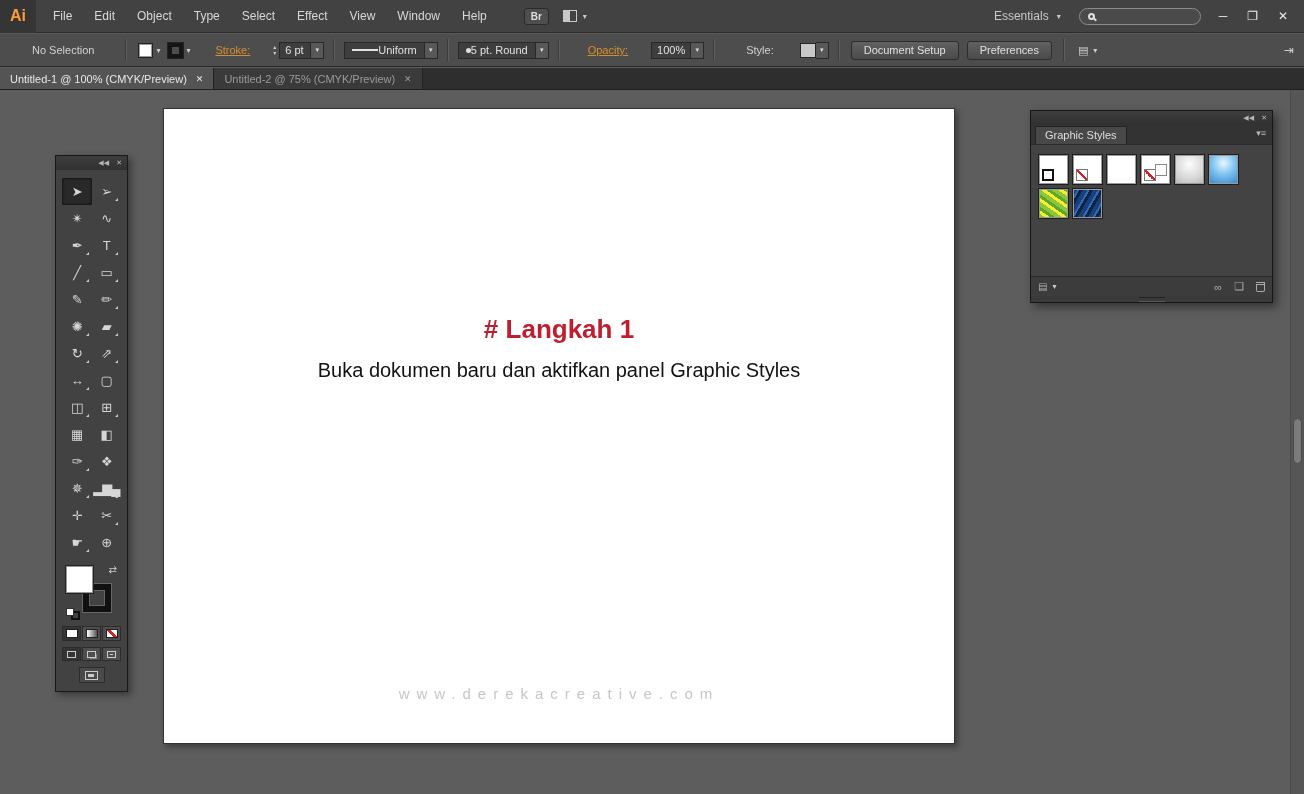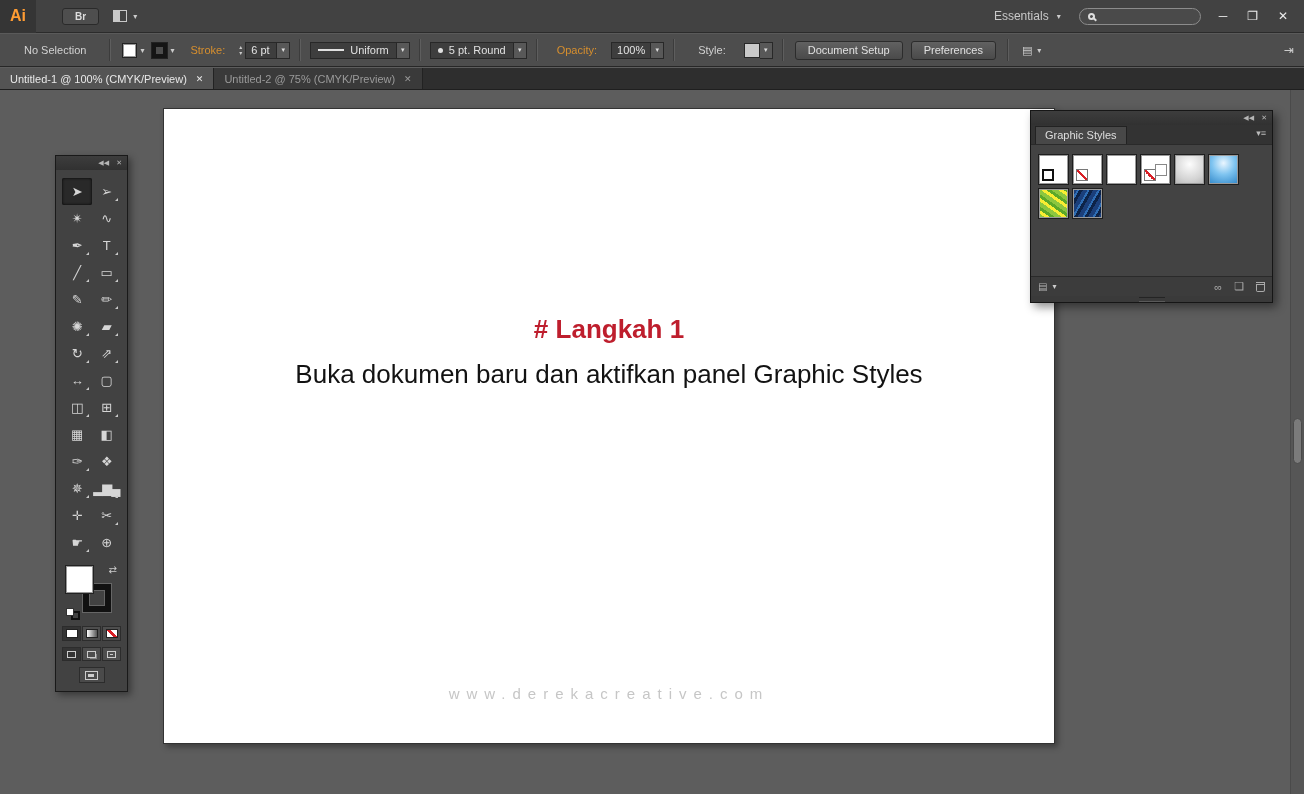--- a/index.html
+++ b/index.html
@@ -8,80 +8,80 @@
   .app { position:relative; width:1304px; height:794px; background:#5d5d5d; overflow:hidden;
          font-family:"Liberation Sans","DejaVu Sans",sans-serif; color:#d6d6d6; }
 
   
   .menubar { position:absolute; top:0; left:0; right:0; height:33px; background:#424242;
              border-bottom:1px solid #2b2b2b; display:flex; align-items:center; }
   .ai-logo { width:36px; height:33px; background:#353535; color:#ff9c33; font-weight:bold;
              font-size:16px; display:flex; align-items:center; justify-content:center; }
   .menu-items { display:flex; height:100%; align-items:center; margin-left:6px; }
   .menu-item { padding:0 11px; font-size:12px; color:#d8d8d8; line-height:33px; cursor:default; }
-  .br-btn { margin-left:26px; padding:2px 12px; border:1px solid #2a2a2a; background:#4e4e4e;
+  .br-btn { margin-left:26px; padding:2px 6px; border:1px solid #2a2a2a; background:#4e4e4e;
             border-radius:3px; color:#ddd; font-size:10px; font-weight:bold; }
   .arrange-btn { margin-left:14px; display:flex; align-items:center; gap:3px; }
   .arrange-icon { width:14px; height:12px; border:1px solid #c9c9c9;
                   background:linear-gradient(90deg,#c9c9c9 0 6px, transparent 6px); }
   .mb-spacer { flex:1; }
   .workspace { display:flex; align-items:center; gap:5px; font-size:12px; color:#c9c9c9; }
   .searchbox { width:122px; height:17px; border-radius:9px; border:1px solid #8c8c8c; background:#4a4a4a;
                margin:0 18px; display:flex; align-items:center; padding:0 8px; gap:6px; }
   .mag { width:7px; height:7px; border:2px solid #dedede; border-radius:50%; position:relative; flex:none; }
   .mag::after { content:""; position:absolute; width:5px; height:2px; background:#dedede;
                 transform:rotate(45deg); right:-4px; bottom:-2px; }
   .searchbox input { flex:1; background:transparent; border:none; outline:none; color:#eee; font-size:11px; min-width:0; }
   .win-controls { display:flex; gap:20px; margin-right:16px; color:#ececec; font-size:12px; }
   .win-controls span { cursor:default; }
 
   
   .controlbar { position:absolute; top:33px; left:0; right:0; height:34px; background:#4d4d4d;
                 border-top:1px solid #5a5a5a; border-bottom:1px solid #272727;
                 display:flex; align-items:center; padding-left:8px; font-size:11px; }
   .sep { width:0; height:22px; border-left:1px solid #3c3c3c; border-right:1px solid #5e5e5e; margin:0 7px; }
-  .cb-text { color:#d2d2d2; margin:0 16px; }
+  .cb-text { color:#d2d2d2; margin:0 24px; }
   .swatch-group { display:flex; align-items:center; margin:0 4px; }
   .swatch { width:15px; height:15px; display:inline-block; }
   .swatch.fill { background:#fff; border:1px solid #222; box-shadow:inset 0 0 0 1px #999; }
   .swatch.stroke { width:15px; height:15px; border:4px solid #151515; background:transparent; box-shadow:0 0 0 1px #222; }
   .caret { font-size:8px; color:#ccc; margin-left:3px; }
-  .cb-link { color:#d78f2e; margin:0 12px; cursor:pointer; }
+  .cb-link { color:#d78f2e; text-decoration:underline; margin:0 21px; cursor:pointer; }
   .stepper { display:flex; align-items:center; margin:0 2px; }
   .spin { display:flex; flex-direction:column; font-size:6px; color:#ccc; line-height:6px; margin-right:3px; }
   .val-box { min-width:32px; height:17px; background:#3e3e3e; border:1px solid #282828; color:#e3e3e3;
              display:flex; align-items:center; padding:0 5px; }
   .caret-box { width:13px; height:17px; background:#585858; border:1px solid #282828; border-left:none;
                display:flex; align-items:center; justify-content:center; font-size:7px; color:#ddd; }
   .drop { display:flex; align-items:center; height:17px; background:#3e3e3e; border:1px solid #282828;
-          padding:0 7px; color:#e0e0e0; gap:6px; }
+          padding:0 7px; color:#e0e0e0; }
   .line-sample { width:26px; height:2px; background:#e0e0e0; }
   .dot { width:5px; height:5px; border-radius:50%; background:#e0e0e0; }
   .style-swatch { width:16px; height:15px; background:#c9c9c9; border:1px solid #282828; }
   .cb-btn { height:19px; padding:0 12px; border:1px solid #2c2c2c; border-radius:3px;
             background:linear-gradient(#616161,#4a4a4a); color:#e0e0e0;
             display:flex; align-items:center; margin:0 4px; font-size:11px; }
   .icon-btn { display:flex; align-items:center; gap:2px; color:#ccc; margin:0 6px; }
   .dock-toggle { position:absolute; right:10px; color:#ccc; font-size:12px; }
 
   
   .tabbar { position:absolute; top:68px; left:0; right:0; height:22px; background:#2e2e2e;
             display:flex; border-bottom:1px solid #1f1f1f; }
   .tab { height:100%; display:flex; align-items:center; padding:0 10px; font-size:11px; color:#9a9a9a;
          background:#3a3a3a; border-right:1px solid #222; }
   .tab.active { background:#545454; color:#e8e8e8; }
   .tab-close { margin-left:9px; font-size:9px; }
 
   
   .canvas { position:absolute; top:90px; left:0; right:0; bottom:0; background:#5d5d5d; }
-  .artboard { position:absolute; left:163px; top:18px; width:892px; height:636px; background:#fff;
+  .artboard { position:absolute; left:163px; top:18px; width:792px; height:636px; background:#fff;
               border:1px solid #333; box-shadow:3px 3px 6px rgba(0,0,0,0.35);padding-left:43px; }
   .ab-text { position:absolute; left:0; right:0; text-align:center; }
   .ab-heading { top:205px; color:#be1e2d; font-size:26px; font-weight:bold; }
-  .ab-line2 { top:250px; color:#121212; font-size:26px; font-weight:500; }
+  .ab-line2 { top:250px; color:#121212; font-size:20px; font-weight:500; }
   .ab-line3 { top:293px; color:#be1e2d; font-size:22px; font-weight:500; }
   .ab-watermark { top:576px; color:#c6c6c6; font-size:15px; letter-spacing:7px; }
 
   
   .tools-panel { position:absolute; left:55px; top:65px; width:73px; background:#424242;
                  border:1px solid #191919; box-shadow:3px 3px 7px rgba(0,0,0,0.4); }
   .panel-titlebar { height:14px; background:linear-gradient(#3d3d3d,#313131); display:flex;
                     justify-content:flex-end; align-items:center; gap:7px; padding:0 5px;
                     color:#b5b5b5; font-size:7px; }
   .tools-grid { display:grid; grid-template-columns:1fr 1fr; padding:8px 6px 2px; }
@@ -156,20 +156,31 @@
   .v-thumb { position:absolute; left:2px; right:2px; top:328px; height:46px; background:#7b7b7b;
              border:1px solid #4a4a4a; border-radius:6px; }
 </style>
 </head>
 <body>
 
 <div class="app">
 
   <div class="menubar">
     <div class="ai-logo">Ai</div>
+    <div class="menu-items">
+        <div class="menu-item">File</div>
+        <div class="menu-item">Edit</div>
+        <div class="menu-item">Object</div>
+        <div class="menu-item">Type</div>
+        <div class="menu-item">Select</div>
+        <div class="menu-item">Effect</div>
+        <div class="menu-item">View</div>
+        <div class="menu-item">Window</div>
+        <div class="menu-item">Help</div>
+      </div>
     <div class="br-btn">Br</div>
     <div class="arrange-btn">
       <span class="arrange-icon"></span>
       <span class="caret">▾</span>
     </div>
     <div class="mb-spacer"></div>
     <div class="workspace">
       <span>Essentials</span>
       <span class="caret">▾</span>
     </div>

